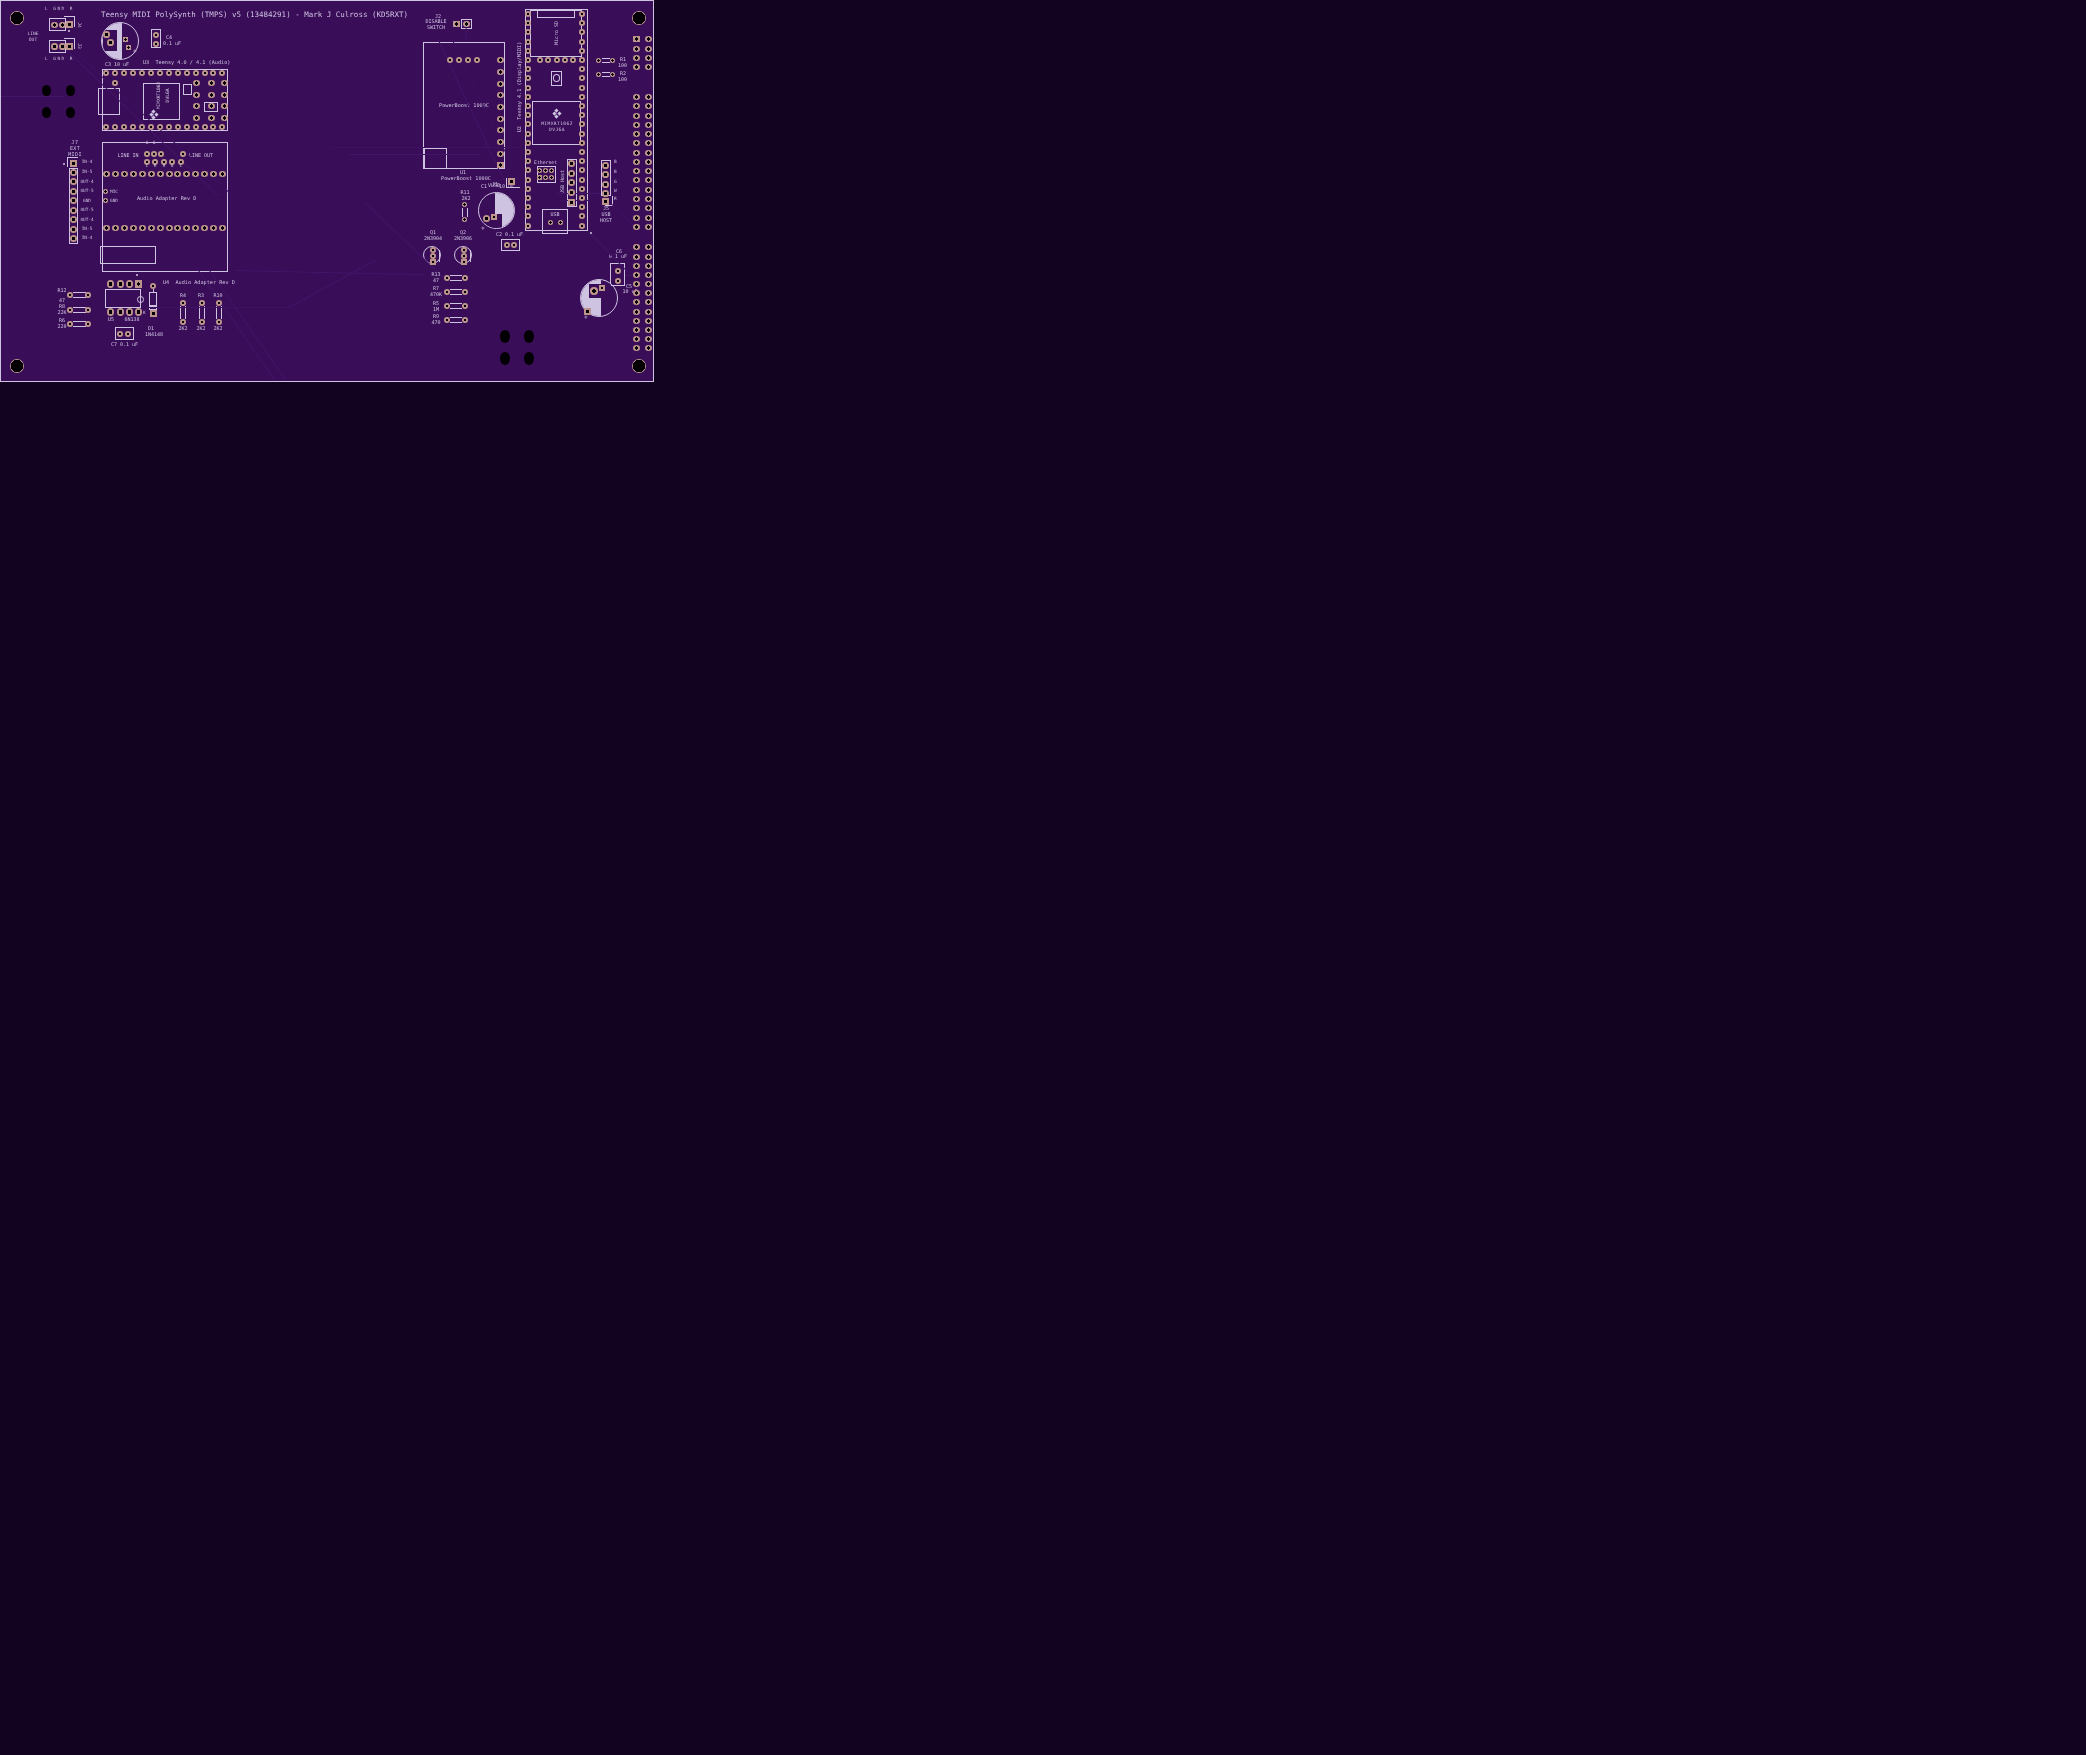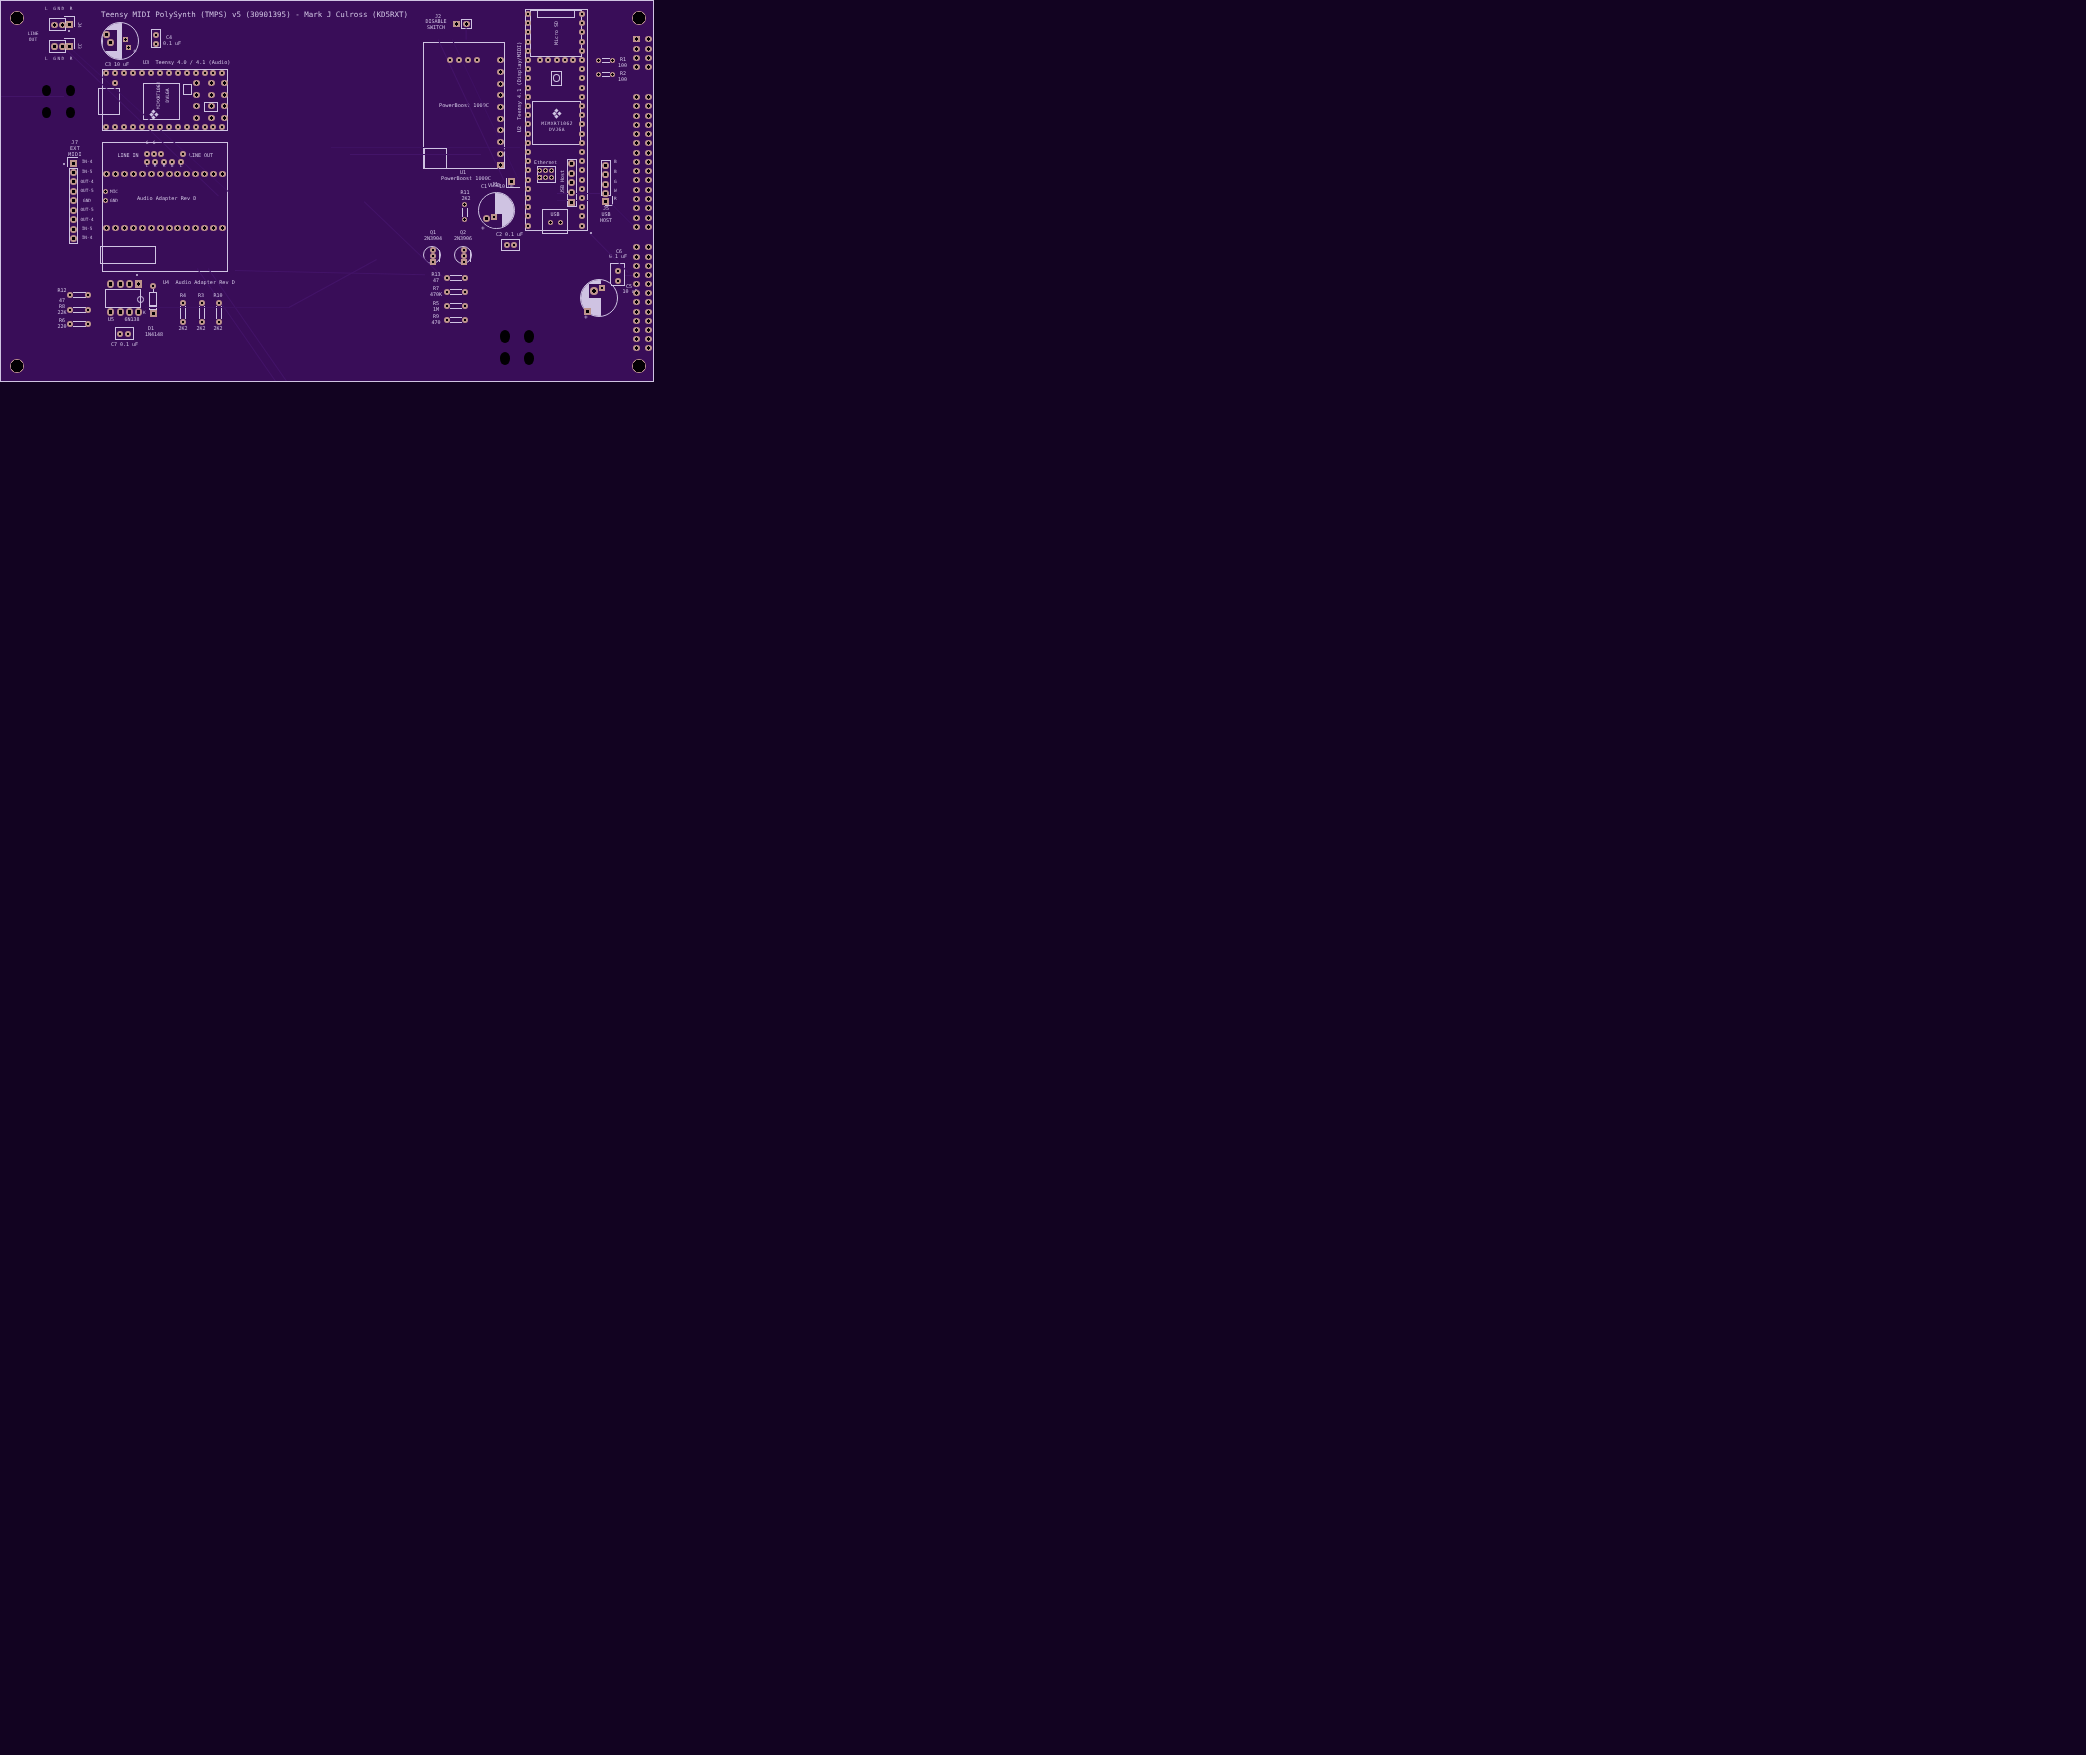--- a/index.html
+++ b/index.html
@@ -29,21 +29,21 @@
   .cap{position:absolute;border-radius:50%;border:0.8px solid var(--silk);box-sizing:border-box;overflow:hidden;}
   .cap .fill{position:absolute;top:0;bottom:0;background:var(--silk);}
   .cap .cut{position:absolute;background:var(--bg);}
   .dia{position:absolute;background:var(--silk);transform:rotate(45deg);}
 </style>
 </head>
 <body>
 
 <div id="board">
 
-  <div class="st" style="left:100px;top:10.4px;font-size:7.5px;">Teensy MIDI PolySynth (TMPS) v5 (30901395) - Mark J Culross (KD5RXT)</div>
+  <div class="st" style="left:100px;top:10.4px;font-size:7.5px;">Teensy MIDI PolySynth (TMPS) v5 (13484291) - Mark J Culross (KD5RXT)</div>
 
   <div class="st" style="left:44px;top:6.3px;font-size:4.4px;letter-spacing:1.5px;">L GND R</div>
   <div class="out" style="left:48px;top:17px;width:16.7px;height:13.4px;"></div>
   <div class="ln" style="left:63px;top:15.4px;width:11px;height:0.8px;"></div>
   <div class="ln" style="left:73px;top:15.4px;width:0.8px;height:11px;"></div>
   <div class="st rotcw" style="left:78px;top:24px;font-size:4.6px;">J4</div>
 
   <div class="out" style="left:48px;top:39px;width:16.7px;height:13.4px;"></div>
   <div class="ln" style="left:63px;top:37px;width:11px;height:0.8px;"></div>
   <div class="ln" style="left:73px;top:37px;width:0.8px;height:11px;"></div>

